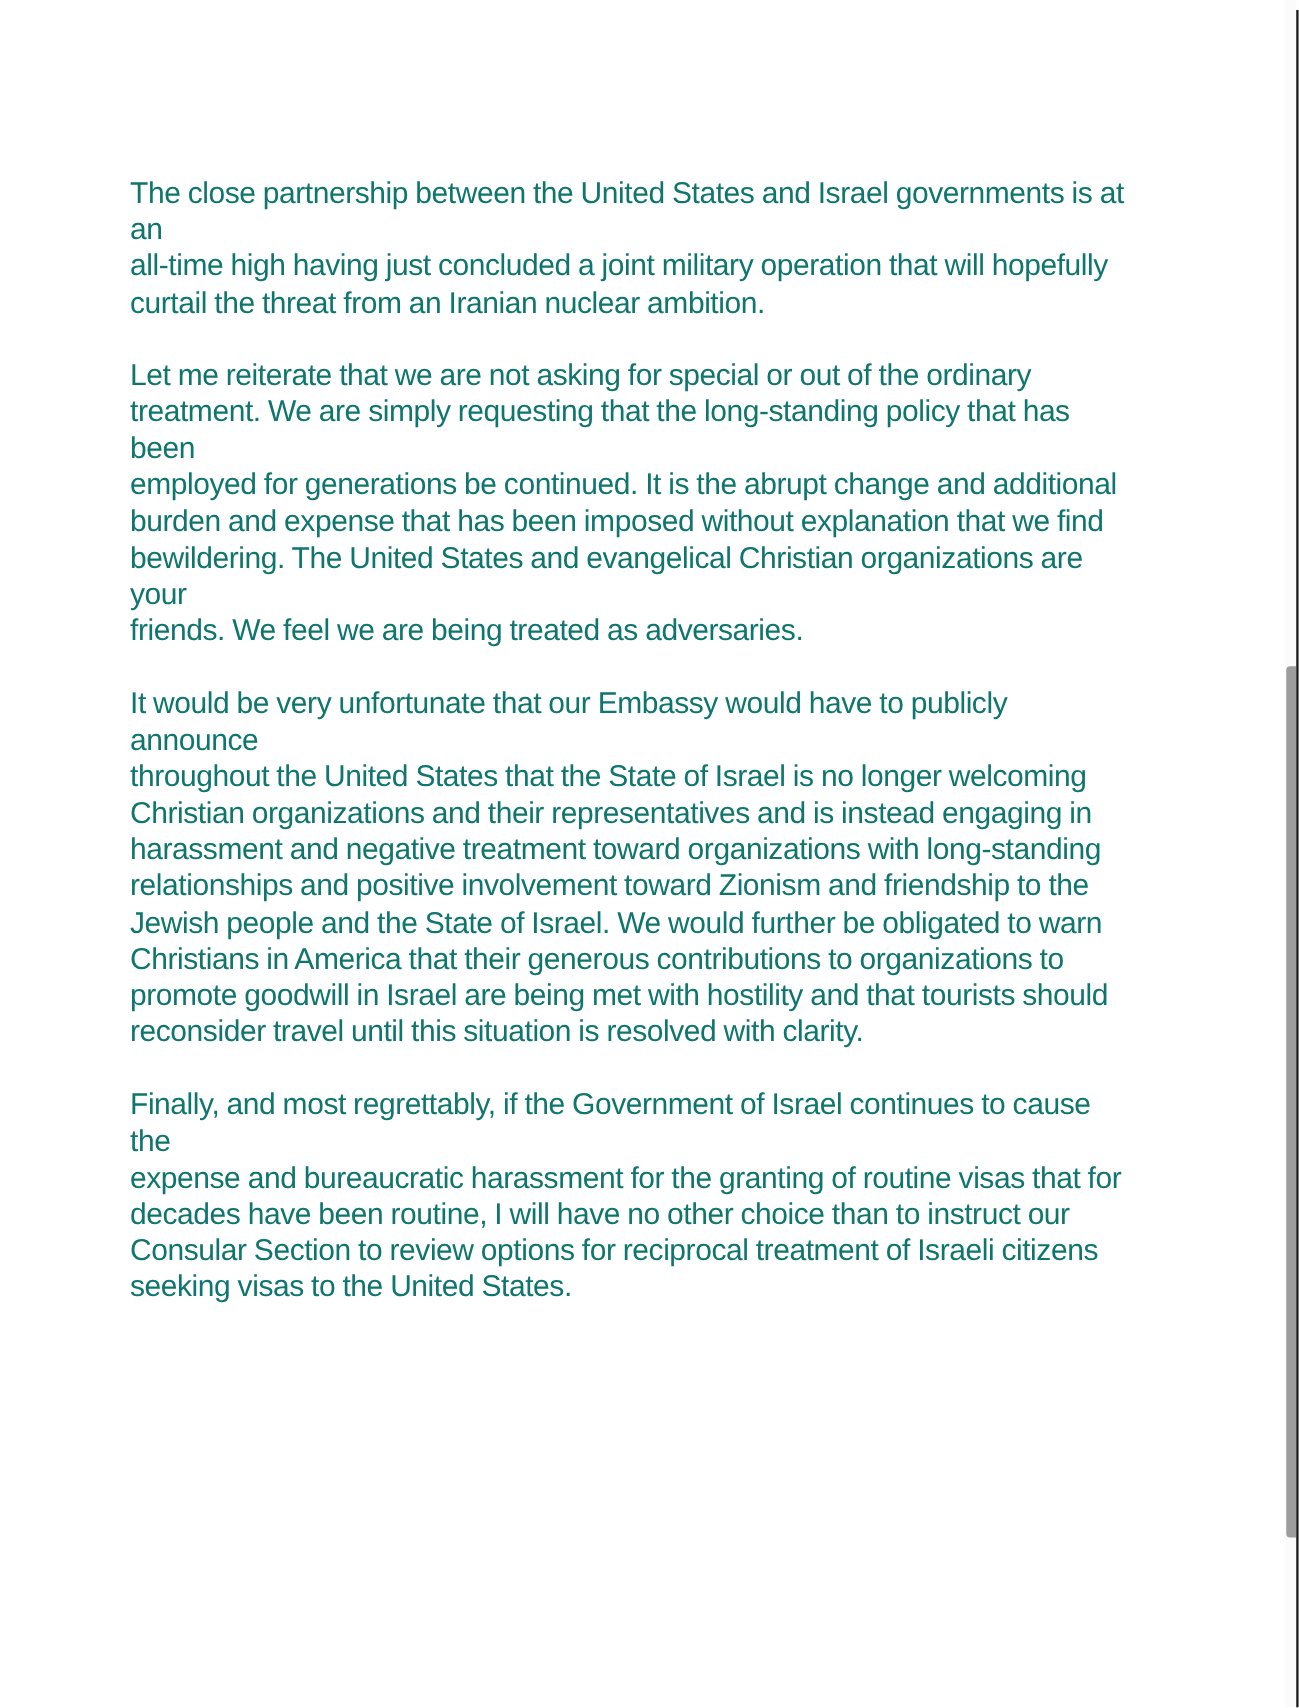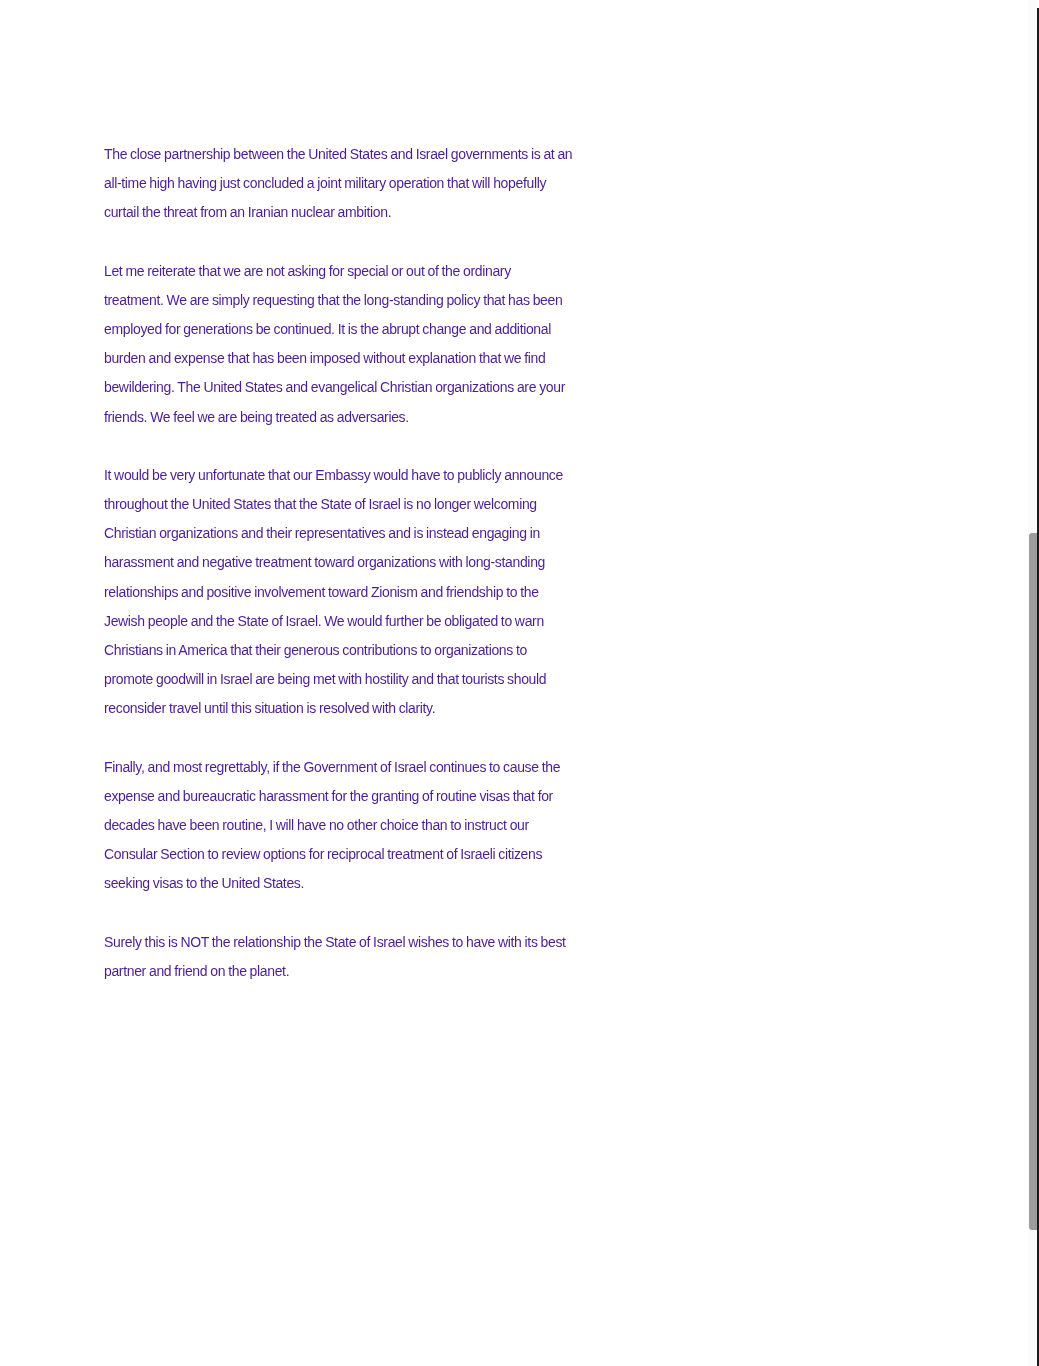--- a/index.html
+++ b/index.html
@@ -20,26 +20,26 @@
     background: #ffffff;
   }
   .doc-body {
     position: absolute;
     left: 104px;
     top: 140px;
     width: 800px;
   }
   .para {
     margin: 0 0 29px 0;
-    font-size: 14px;
+    font-size: 24px;
     line-height: 29.2px;
     letter-spacing: -0.35px;
     word-spacing: -0.5px;
     white-space: pre-line;
-    color: #4c1d95;
+    color: #0f766e;
   }
   .edge-line {
     position: absolute;
     right: 0;
     top: 8px;
     width: 2px;
     height: 1358px;
     background: #1a1a1a;
   }
   .scroll-track {
@@ -81,20 +81,18 @@
 relationships and positive involvement toward Zionism and friendship to the
 Jewish people and the State of Israel. We would further be obligated to warn
 Christians in America that their generous contributions to organizations to
 promote goodwill in Israel are being met with hostility and that tourists should
 reconsider travel until this situation is resolved with clarity.</p>
     <p class="para">Finally, and most regrettably, if the Government of Israel continues to cause the
 expense and bureaucratic harassment for the granting of routine visas that for
 decades have been routine, I will have no other choice than to instruct our
 Consular Section to review options for reciprocal treatment of Israeli citizens
 seeking visas to the United States.</p>
-    <p class="para">Surely this is NOT the relationship the State of Israel wishes to have with its best
-partner and friend on the planet.</p>
   </div>
 </div>
 
 <div class="scroll-track"></div>
 <div class="scroll-thumb" style="height: 697px; top: 533px; background: rgb(157, 157, 157);"></div>
 <div class="edge-line"></div>
 
 </body></html>

